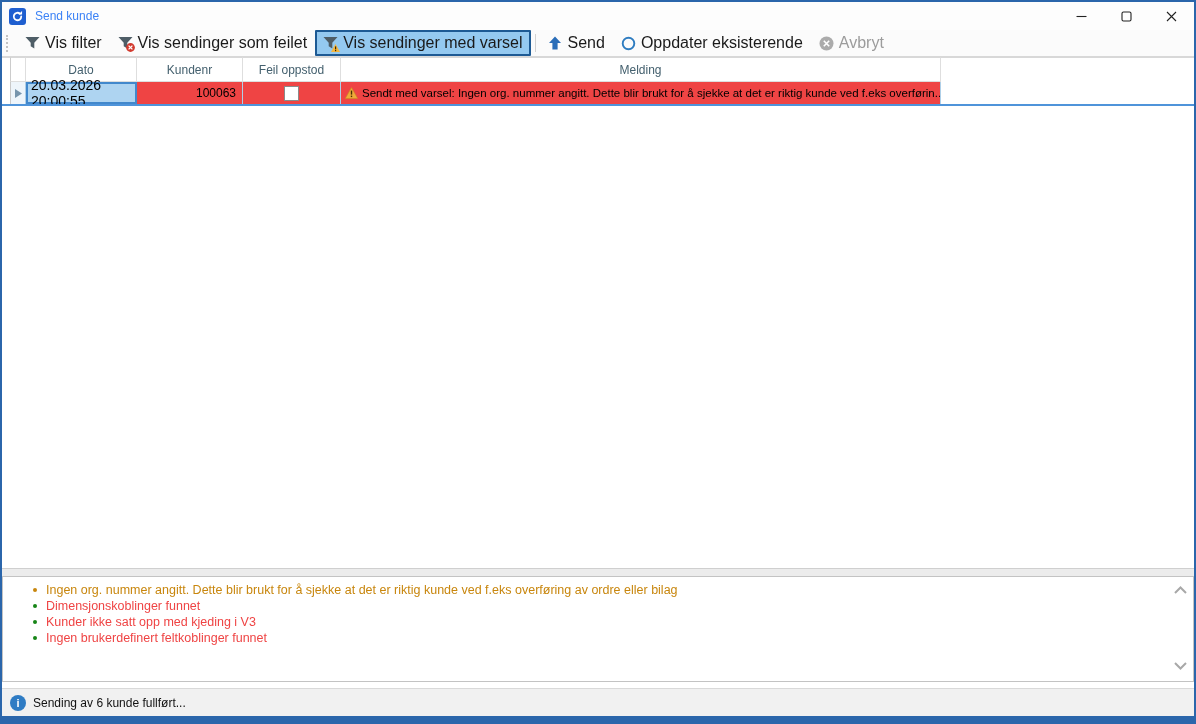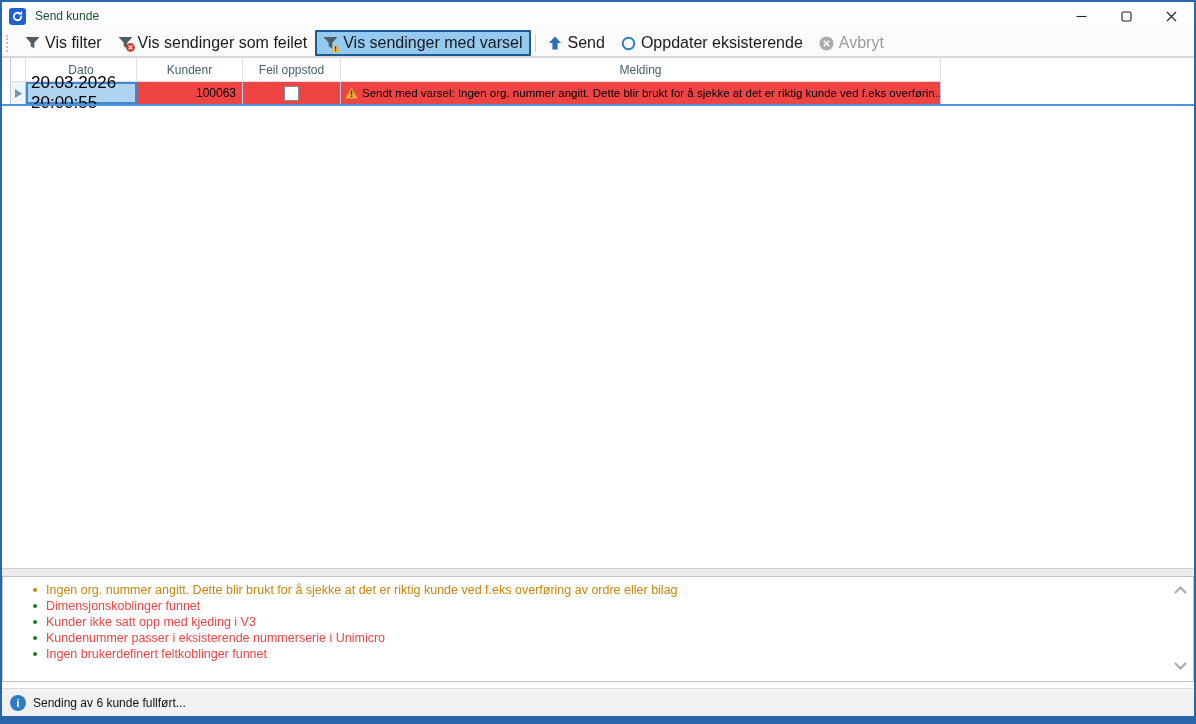--- a/index.html
+++ b/index.html
@@ -13,21 +13,21 @@
     font-family:"Liberation Sans",sans-serif;
     overflow:hidden;
   }
   
   .titlebar{
     position:absolute;top:0;left:0;right:0;height:28px;
     background:#fdfdfd;display:flex;align-items:center;
   }
   .app-icon{width:17px;height:17px;margin:0 9px 0 7px;border-radius:3px;background:#1f5fd0;
     display:flex;align-items:center;justify-content:center;flex:0 0 auto;}
-  .title-text{font-size:12px;color:#14532d;}
+  .title-text{font-size:12px;color:#3b82f6;}
   .win-controls{position:absolute;right:0;top:0;height:28px;display:flex;}
   .win-btn{width:45px;height:28px;display:flex;align-items:center;justify-content:center;background:transparent;border:0;padding:0;cursor:default;}
   
   .toolbar{
     position:absolute;top:28px;left:0;right:0;height:27px;
     background:#fbfbfb;border-bottom:1px solid #d8d8d8;
     display:flex;align-items:center;font-size:16px;color:#1a1a1a;
     box-sizing:border-box;
   }
   .grip{width:4px;height:17px;border-left:2px dotted #c3c3c3;margin:0 5px 0 4px;}
@@ -46,21 +46,21 @@
     background:#ffffff;color:#44606e;
     border-right:1px solid #dedede;border-top:1px solid #d8d8d8;border-bottom:1px solid #dedede;
   }
   .hcell.sel{border-left:1px solid #cccccc;}
   .dcell{
     box-sizing:border-box;height:22px;display:flex;align-items:center;
     background:#ef4444;color:#000;border-right:1px solid #aecfe8;
   }
   .w-sel{width:16px;}  .w-dato{width:111px;} .w-kundenr{width:106px;} .w-feil{width:98px;} .w-melding{width:600px;}
   .dcell.sel{background:#eef5fb;border-left:1px solid #c9c9c9;justify-content:center;}
-  .dcell.active{background:#aed4f1;border:2px solid #4288cc;font-size:17px;padding-left:3px;}
+  .dcell.active{background:#aed4f1;border:2px solid #4288cc;font-size:14px;padding-left:3px;}
   .dcell.num{justify-content:flex-end;padding-right:6px;}
   .dcell.center{justify-content:center;}
   .dcell.msg{font-size:11.5px;white-space:nowrap;overflow:hidden;padding-left:4px;gap:4px;}
   .checkbox{width:15px;height:15px;background:#fff;border:1px solid #8a8a8a;box-sizing:border-box;}
   .row-sep-line{position:absolute;top:102px;left:0;right:0;height:2px;background:#4f94da;}
   
   .gap-strip{position:absolute;top:566px;left:0;right:0;height:8px;background:#ececec;border-top:1px solid #cfcfcf;box-sizing:border-box;}
   .log-panel{
     position:absolute;top:574px;left:0;right:0;height:106px;box-sizing:border-box;
     background:#fff;border:1px solid #c3c3c3;padding:5px 24px 0 30px;
@@ -223,24 +223,20 @@
     <div class="log-item log-success">
       <span class="dot"></span>
       <span>Dimensjonskoblinger funnet</span>
     </div>
     <div class="log-item log-success">
       <span class="dot"></span>
       <span>Kunder ikke satt opp med kjeding i V3</span>
     </div>
     <div class="log-item log-success">
       <span class="dot"></span>
-      <span>Kundenummer passer i eksisterende nummerserie i Unimicro</span>
-    </div>
-    <div class="log-item log-success">
-      <span class="dot"></span>
       <span>Ingen brukerdefinert feltkoblinger funnet</span>
     </div>
     <span class="scroll-chev chev-up">
       <svg width="13" height="8" viewBox="0 0 13 8">
           <polyline points="1,7 6.5,1.5 12,7" fill="none" stroke="#a8a8a8" stroke-width="2"></polyline>
         </svg>
     </span>
     <span class="scroll-chev chev-down">
       <svg width="13" height="8" viewBox="0 0 13 8">
           <polyline points="1,1 6.5,6.5 12,1" fill="none" stroke="#a8a8a8" stroke-width="2"></polyline>

